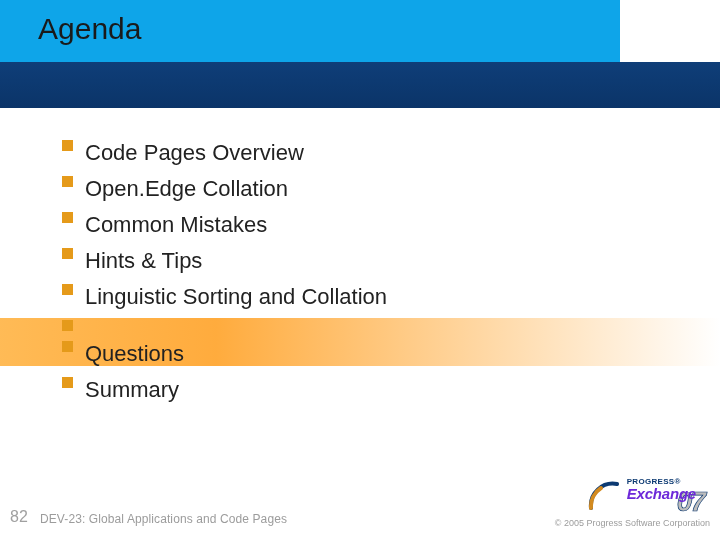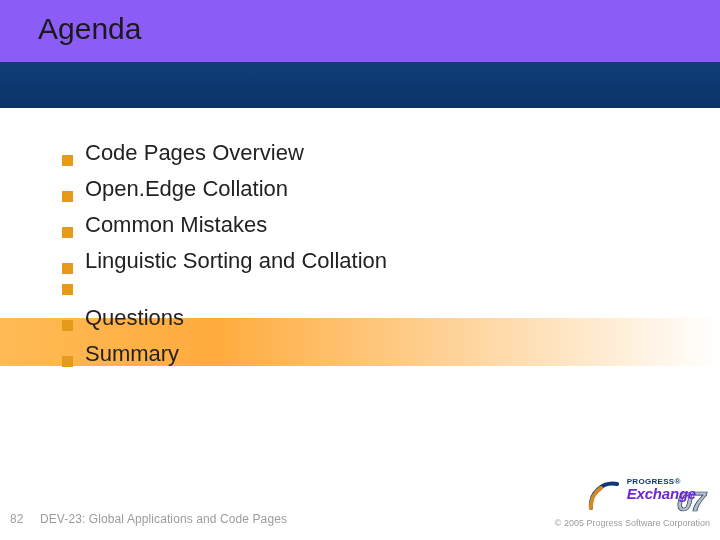--- a/index.html
+++ b/index.html
@@ -1,33 +1,33 @@
 <!DOCTYPE html>
 <html><head>
 <meta charset="utf-8">
 <style>
   * { margin: 0; padding: 0; box-sizing: border-box; }
   html, body { width: 720px; height: 540px; font-family: Arial, Helvetica, sans-serif; background: #fff; overflow: hidden; }
 
   .slide { position: relative; width: 720px; height: 540px; }
 
-  .title-band { position: absolute; top: 0; left: 0; width: 720px; height: 82px; background: #8b5cf6; }
+  .title-band { position: absolute; top: 0; left: 0; width: 620px; height: 82px; background: #0ea5e9; }
   .title-text { position: absolute; top: 12px; left: 38px; font-size: 30px; color: #1a1a1a; font-weight: 400; }
 
   .blue-band { position: absolute; top: 62px; left: 0; width: 720px; height: 46px; background: linear-gradient(to bottom, #0f3e78 0%, #0d3a72 40%, #0b3468 100%); }
 
   .orange-band { position: absolute; top: 318px; left: 0; width: 720px; height: 48px; background: linear-gradient(to right, #ffb74d 0%, #ffa733 30%, #ffffff 100%); opacity: 0.95; z-index: 0; }
 
   .content { position: absolute; top: 140px; left: 62px; z-index: 2; }
-  .bullet { display: flex; align-items: flex-end; margin-bottom: 10px; }
+  .bullet { display: flex; align-items: flex-start; margin-bottom: 10px; }
   .bullet .sq { width: 11px; height: 11px; background: #e59a1a; margin-right: 12px; flex-shrink: 0; }
   .bullet .txt { font-size: 22px; color: #222; }
 
   .footer { position: absolute; bottom: 0; left: 0; width: 720px; height: 42px; }
-  .slide-num { position: absolute; left: 10px; bottom: 14px; font-size: 12px; color: #a0a0a0; }
+  .slide-num { position: absolute; left: 10px; bottom: 14px; font-size: 16px; color: #a0a0a0; }
   .session-title { position: absolute; left: 40px; bottom: 14px; font-size: 12px; color: #9c9c9c; letter-spacing: 0.1px; }
   .copyright { position: absolute; right: 10px; bottom: 12px; font-size: 9px; color: #9c9c9c; }
 
   .logo { position: absolute; right: 24px; bottom: 28px; display: flex; gap: 6px; }
   .logo-arc { width: 34px; height: 34px; position: relative; }
   .logo-arc svg { position: absolute; top: 0; left: 0; }
   .logo-text { display: flex; flex-direction: column; align-items: flex-start; line-height: 1; }
   .logo-progress { font-size: 8px; font-weight: bold; color: #0d3a72; letter-spacing: 0.3px; }
   .logo-exchange { font-size: 15px; font-weight: bold; font-style: italic; color: #6d28d9; letter-spacing: -0.2px; position: relative; }
   .logo-07 { font-size: 28px; font-weight: bold; font-style: italic; color: #bdbdbd; position: absolute; right: 16px; bottom: 22px; z-index: -0; letter-spacing: -2px; }
@@ -51,20 +51,24 @@
       <div class="sq"></div>
       <div class="txt">Code Pages Overview</div>
     </div>
     <div class="bullet">
       <div class="sq"></div>
       <div class="txt">Open.Edge Collation</div>
     </div>
     <div class="bullet">
       <div class="sq"></div>
       <div class="txt">Common Mistakes</div>
+    </div>
+    <div class="bullet">
+      <div class="sq"></div>
+      <div class="txt">Hints &amp; Tips</div>
     </div>
     <div class="bullet">
       <div class="sq"></div>
       <div class="txt">Linguistic Sorting and Collation</div>
     </div>
     <div class="bullet">
       <div class="sq"></div>
     </div>
     <div class="bullet">
       <div class="sq"></div>

